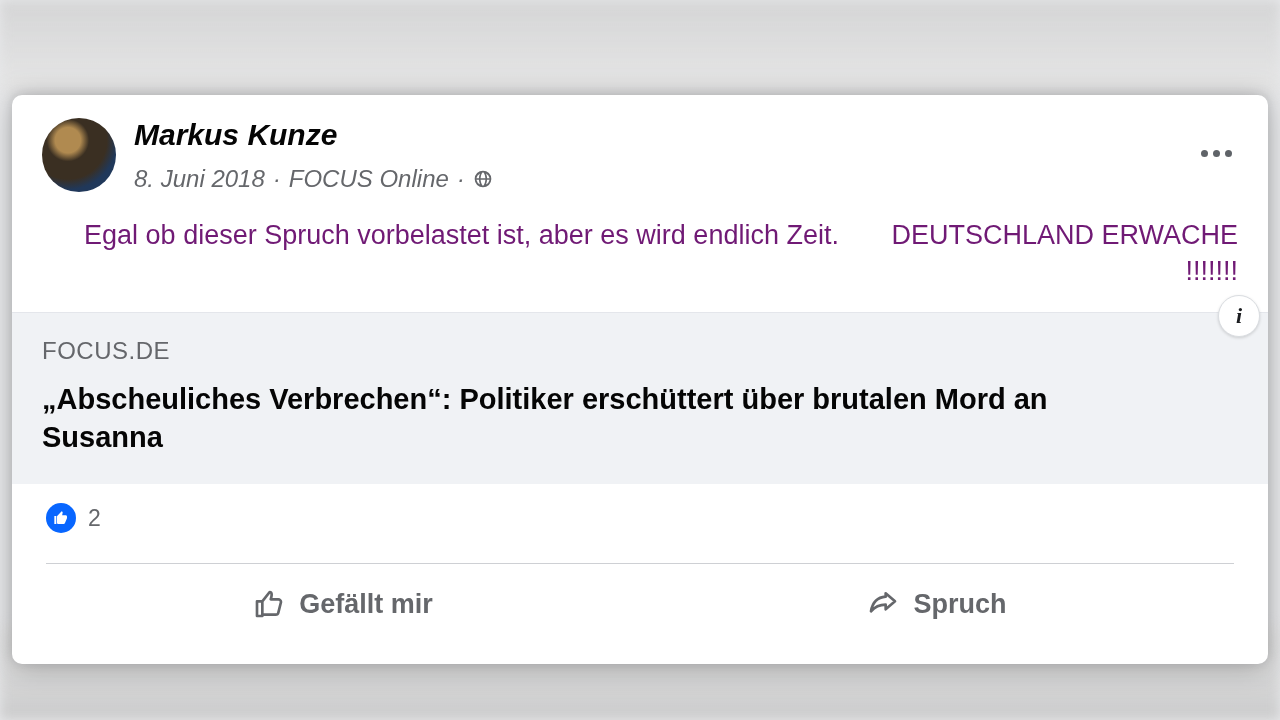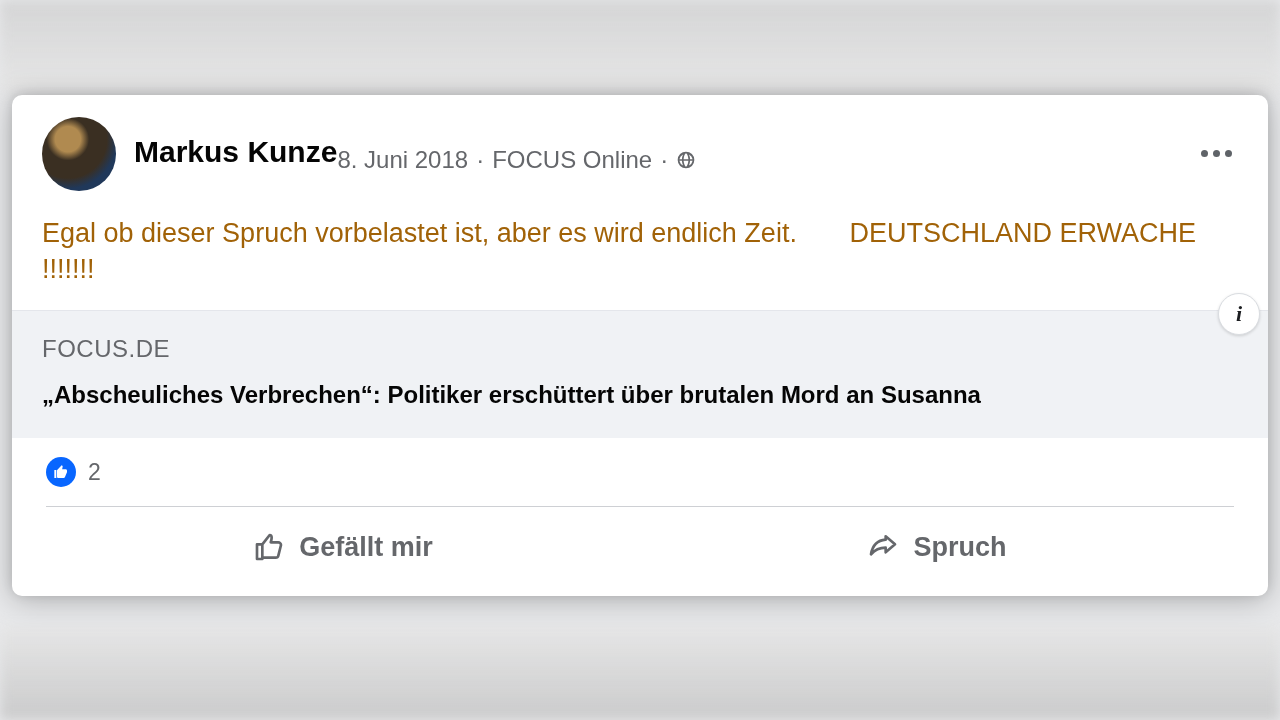--- a/index.html
+++ b/index.html
@@ -35,21 +35,21 @@
     padding: 22px 30px 14px 30px;
     position: relative;
   }
   .avatar {
     width: 74px; height: 74px;
     border-radius: 50%;
     background: radial-gradient(circle at 35% 30%, #b08a50 0 18%, #3a2f22 30% 55%, #20385a 70% 100%);
     flex: 0 0 auto;
     margin-right: 18px;
   }
-  .name-block { display: flex; flex-direction: row; }
+  .name-block { display: flex; flex-direction: column; font-style: italic; }
   .author-name {
     font-size: 30px;
     font-weight: 700;
     color: #050505;
     line-height: 1.2;
   }
   .meta-line {
     margin-top: 12px;
     font-size: 24px;
     color: #65676b;
@@ -73,39 +73,40 @@
   .more-btn .dots span {
     width: 7px; height: 7px; border-radius: 50%;
     background: #5f6368;
     display: block;
   }
 
   .post-text {
     padding: 10px 30px 22px 30px;
     font-size: 27px;
     line-height: 1.35;
-    color: #a16207;
+    color: #701a75;
     white-space: pre-wrap;
+    text-align: right;
   }
 
   .link-preview {
     border-top: 1px solid #e4e6eb;
     background: #f0f2f5;
     padding: 24px 30px 28px 30px;
     position: relative;
   }
   .link-domain {
     font-size: 24px;
     color: #65676b;
     letter-spacing: 0.5px;
     margin-bottom: 16px;
     text-transform: uppercase;
   }
   .link-title {
-    font-size: 24px;
+    font-size: 29px;
     font-weight: 700;
     color: #050505;
     line-height: 1.3;
     max-width: 1080px;
   }
   .info-btn {
     position: absolute;
     right: 8px;
     top: -18px;
     width: 42px; height: 42px;
@@ -137,21 +138,21 @@
     background: #0866ff;
     display: flex; align-items: center; justify-content: center;
   }
   .like-badge svg { width: 16px; height: 16px; fill: #fff; }
   .reaction-count {
     font-size: 23px;
     color: #65676b;
   }
 
   .actions-bar {
-    margin: 5px 34px;
+    margin: 16px 34px;
     border-top: 1px solid #ced0d4;
     display: flex;
     padding: 12px 0 16px 0;
     align-items: flex-end;
   }
   .action-btn {
     flex: 1;
     display: flex;
     align-items: center;
     justify-content: center;

